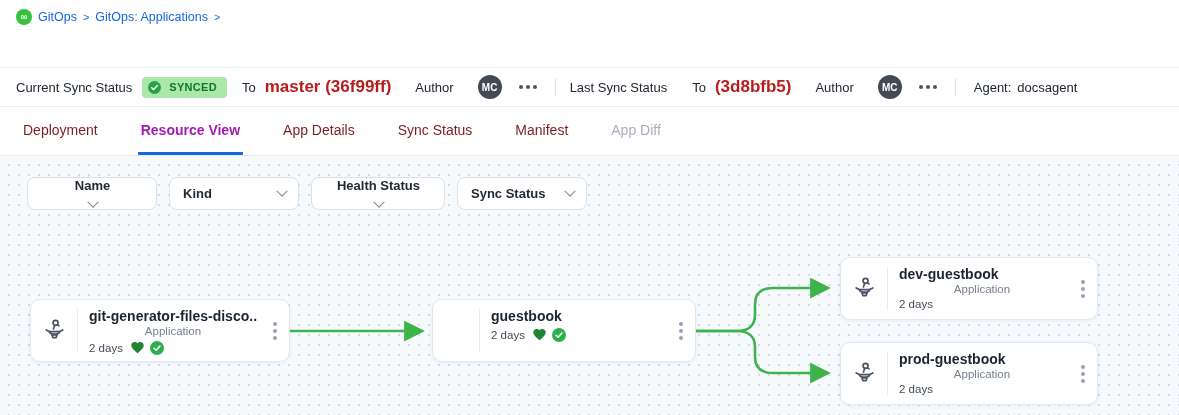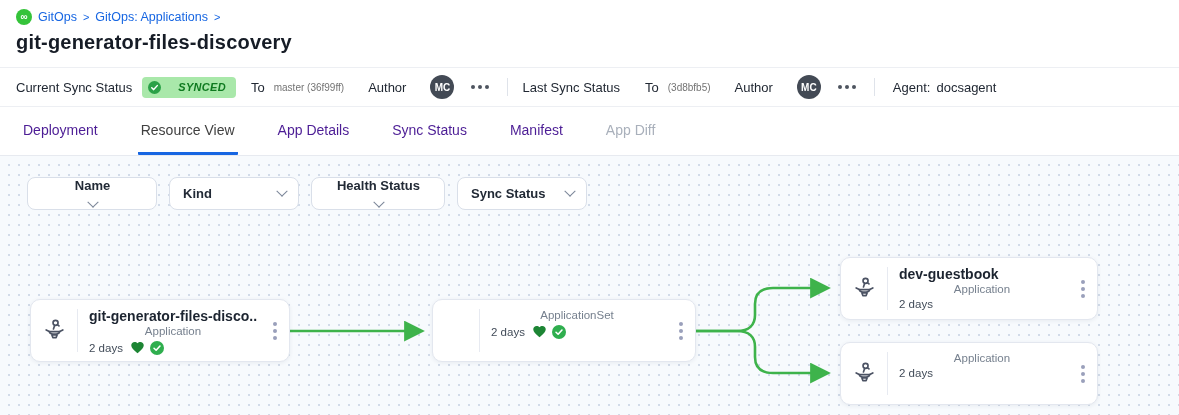--- a/index.html
+++ b/index.html
@@ -10,35 +10,35 @@
   
   .breadcrumb-row { position:absolute; top:9px; left:16px; display:flex; align-items:center; gap:6px; font-size:12.5px; }
   .logo-circle { width:16px; height:16px; border-radius:50%; background:#35c33a; color:#fff; display:flex; align-items:center; justify-content:center; font-size:10px; font-weight:700; line-height:1; }
   .crumb-link { color:#1766e2; text-decoration:none; cursor:pointer; }
   .crumb-sep { color:#1766e2; font-size:11px; }
   .page-title { position:absolute; top:31px; left:16px; font-size:20px; font-weight:700; color:#161c26; letter-spacing:.2px; }
 
   
   .status-bar { position:absolute; top:67px; left:0; width:1179px; height:40px; border-top:1px solid #edeff3; border-bottom:1px solid #edeff3; display:flex; align-items:center; padding:0 16px; font-size:13px; color:#212833; background:#fff; }
   .sb-label { margin-right:10px; white-space:nowrap; }
-  .badge { display:inline-flex; align-items:center; gap:17px; background:#a9e8aa; color:#0e7a1f; font-size:11px; font-weight:700; letter-spacing:.3px; padding:4px 10px 4px 6px; border-radius:4px; white-space:nowrap;font-style:italic; }
+  .badge { display:inline-flex; align-items:center; gap:8px; background:#a9e8aa; color:#0e7a1f; font-size:11px; font-weight:700; letter-spacing:.3px; padding:4px 10px 4px 6px; border-radius:4px; white-space:nowrap; }
   .to-label { margin:0 9px 0 15px; }
-  .rev-link { color:#737373; font-weight:400; font-size:10px; text-decoration:none; cursor:pointer; white-space:nowrap; }
+  .rev-link { color:#b91c1c; font-weight:700; font-size:17px; text-decoration:none; cursor:pointer; white-space:nowrap; }
   .author-label { margin:0 8px 0 24px; }
   .avatar { width:24px; height:24px; border-radius:50%; background:#434a55; color:#fff; font-size:10px; font-weight:700; display:flex; align-items:center; justify-content:center; flex:0 0 auto;margin-left:16px; }
   .kebab-h { display:flex; gap:3px; margin-left:13px; cursor:pointer; padding:4px; }
   .kebab-h i { width:4px; height:4px; border-radius:50%; background:#4d545f; }
   .vdivider { width:1px; height:18px; background:#dfe3ea; margin:0 14px; }
   .agent-wrap { margin-left:4px; white-space:nowrap; }
   .agent-wrap .val { margin-left:6px; }
 
   
   .tabs { position:absolute; top:108px; left:0; width:1179px; height:48px; border-bottom:1px solid #e7eaf0; display:flex; align-items:stretch; padding-left:20px; gap:37px; background:#fff; }
-  .tab { display:flex; align-items:center; font-size:14px; color:#4c1d95; border-bottom:3px solid transparent; padding:0 3px; cursor:pointer; white-space:nowrap; }
-  .tab.active { font-weight:400; color:#404040; border-bottom-color:#1766e2; border-radius:0 0 1px 1px; }
+  .tab { display:flex; align-items:center; font-size:14px; color:#7f1d1d; border-bottom:3px solid transparent; padding:0 3px; cursor:pointer; white-space:nowrap; }
+  .tab.active { font-weight:700; color:#a21caf; border-bottom-color:#1766e2; border-radius:0 0 1px 1px; }
   .tab.disabled { color:#a9b0bb; cursor:default; }
 
   
   .graph { position:absolute; top:156px; left:0; width:1179px; height:259px; background-color:#f7fafd;
            background-image: radial-gradient(#d2dbe9 1px, rgba(0,0,0,0) 1.4px);
            background-size:10px 10px; background-position:4px 4px; }
 
   .filters { position:absolute; top:21px; left:27px; display:flex; gap:12px; }
   .filter { height:33px; display:flex; align-items:center; justify-content:space-between; padding:0 12px 0 13px; background:#fff; border:1px solid #d9dfe9; border-radius:8px; font-size:13px; font-weight:600; color:#222a36; cursor:pointer; }
   .f-name { width:130px;flex-direction:column; } .f-kind { width:130px; } .f-health { width:134px;flex-direction:column; } .f-sync { width:130px; }
@@ -66,21 +66,20 @@
 
 <div id="app">
 
   <div class="breadcrumb-row">
     <span class="logo-circle">∞</span>
     <a class="crumb-link">GitOps</a>
     <span class="crumb-sep">&gt;</span>
     <a class="crumb-link">GitOps: Applications</a>
     <span class="crumb-sep">&gt;</span>
   </div>
-  <div class="page-title">git-generator-files-discovery</div>
 
   <div class="status-bar">
     <span class="sb-label">Current Sync Status</span>
     <span class="badge">
       <svg width="13" height="13" viewBox="0 0 16 16">
           <circle cx="8" cy="8" r="8" fill="#2aa147"></circle>
           <path d="M4.6 8.3 L7 10.6 L11.4 5.7" stroke="#fff" stroke-width="1.8" fill="none" stroke-linecap="round" stroke-linejoin="round"></path>
         </svg>
       <span>SYNCED</span>
     </span>
@@ -185,21 +184,21 @@
           <i></i>
           <i></i>
           <i></i>
         </div>
     </div>
 
     <div class="node n2">
       <div class="node-icon-col"></div>
       <div class="node-divider"></div>
       <div class="node-body">
-        <div class="node-kind">ApplicationSet</div>
+        <div class="node-title">guestbook</div>
         <div class="node-meta">
           <span>2 days</span>
           <span class="meta-icons">
             <svg width="15" height="15" viewBox="0 0 24 24">
                 <path fill="#1d8534" d="M12 21.35l-1.45-1.32C5.4 15.36 2 12.28 2 8.5 2 5.42 4.42 3 7.5 3c1.74 0 3.41.81 4.5 2.09C13.09 3.81 14.76 3 16.5 3 19.58 3 22 5.42 22 8.5c0 3.78-3.4 6.86-8.55 11.54L12 21.35z"></path>
               </svg>
             <svg width="14" height="14" viewBox="0 0 16 16">
                 <circle cx="8" cy="8" r="8" fill="#2fae4e"></circle>
                 <path d="M4.6 8.3 L7 10.6 L11.4 5.7" stroke="#fff" stroke-width="1.8" fill="none" stroke-linecap="round" stroke-linejoin="round"></path>
               </svg>
@@ -245,20 +244,21 @@
           <circle cx="13" cy="4.6" r="2.4"></circle>
             <path d="M12.2 7 L11 10.5"></path>
             <path d="M15 6.5 L16.3 7.6"></path>
           <path d="M4 11.5 L7 13 H17 L20 11.5"></path>
             <path d="M7 13 C7.6 16.2 16.4 16.2 17 13"></path>
           <path d="M9.5 16.2 H14.5 L13.6 18.8 H10.4 Z"></path>
         </svg>
       </div>
       <div class="node-divider"></div>
       <div class="node-body">
+        <div class="node-title">prod-guestbook</div>
         <div class="node-kind">Application</div>
         <div class="node-meta">
           <span>2 days</span>
         </div>
       </div>
       <div class="kebab-v">
           <i></i>
           <i></i>
           <i></i>
         </div>

